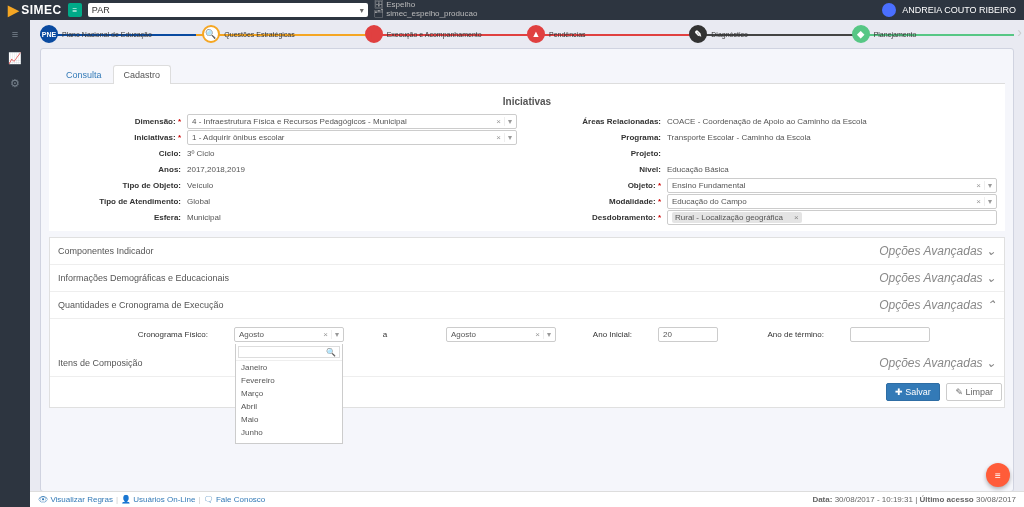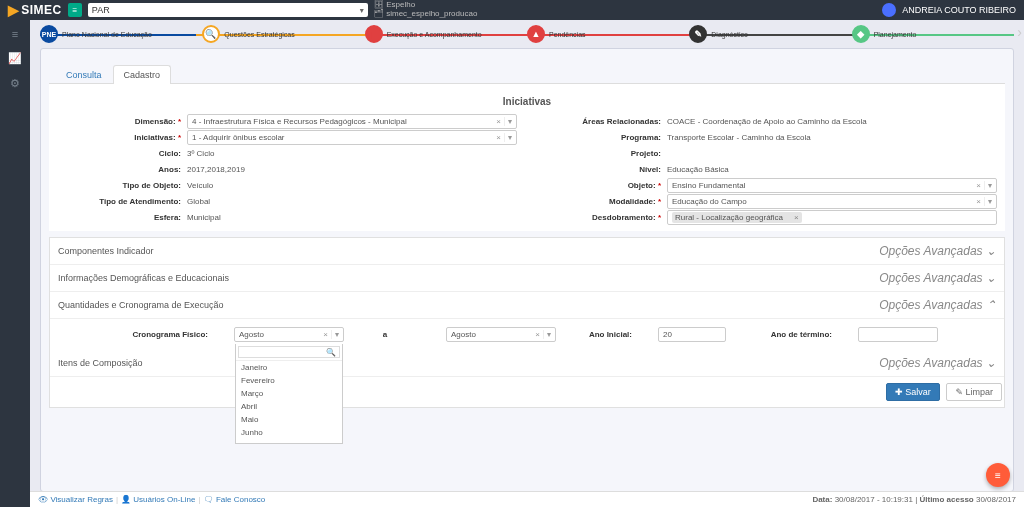--- a/index.html
+++ b/index.html
@@ -46,21 +46,21 @@
 .form-control .clear { margin-left:auto; color:#999; padding:0 3px; cursor:pointer; }
 .form-control .caret { color:#999; cursor:pointer; padding-left:3px; border-left:1px solid #eee; }
 .form-control.small { width:110px; flex:none;margin-left:20px; }
 .tag-chip { background:#e4e4e4; border-radius:2px; padding:1px 3px; display:inline-flex; align-items:center; gap:11px; }
 .tag-chip .x { color:#888; cursor:pointer; }
 .accordion { border:1px solid #e0e0e0; background:#fff; margin-top:6px; }
 .acc-header { display:flex; justify-content:space-between; align-items:center; padding:6px 8px; font-size:9px; color:#555; cursor:pointer; border-bottom:1px solid #eee; }
 .acc-header .opts { font-size:12px; color:#888;font-style:italic; }
 .acc-body { padding:8px; }
 .sched-row { display:flex; align-items:center; gap:6px; }
-.sched-label { font-size:8px; font-weight:bold; color:#333; text-align:right; }
+.sched-label { font-size:8px; font-weight:normal; color:#333; text-align:right; }
 .dropdown { position:relative; }
 .dropdown-menu { position:absolute; top:16px; left:0; right:0; background:#fff; border:1px solid #ccc; border-top:none; z-index:100; max-height:100px; overflow-y:auto; }
 .dropdown-search { padding:2px; border-bottom:1px solid #eee; }
 .dropdown-search input { width:100%; height:12px; border:1px solid #ddd; font-size:8px; padding:0 12px 0 2px; }
 .dropdown-search .sicon { position:absolute; right:6px; top:4px; color:#999; font-size:8px; }
 .dropdown-item { padding:2px 5px; font-size:8px; color:#555; cursor:pointer; }
 .dropdown-menu::-webkit-scrollbar { width:8px; }
 .dropdown-menu::-webkit-scrollbar-thumb { background:#ccc; }
 .btn-row { text-align:right; padding:6px 0; }
 .btn { display:inline-block; padding:3px 8px; font-size:9px; border-radius:2px; border:1px solid; cursor:pointer; margin:0 2px; }
@@ -273,21 +273,21 @@
                 </div>
             </div>
           </div>
           <div class="sched-label" style="width:70px;text-align:center">a</div>
           <div class="form-control small">
             <span>Agosto</span>
             <span class="clear">×</span>
             <span class="caret">▾</span>
           </div>
           <div class="sched-label" style="width:70px">Ano Inicial:</div>
-          <input class="form-control small" style="width: 68px;" value="20">
+          <input class="form-control small" style="width: 60px;" value="20">
           <div class="sched-label" style="width:100px">Ano de término:</div>
           <input class="form-control small" style="width: 80px;" value="">
         </div>
       </div>
       <div class="acc-header">
         <span>Itens de Composição</span>
         <span class="opts"><span>Opções Avançadas</span> <span>⌄</span></span>
       </div>
       <div class="btn-row">
         <span class="btn btn-primary">✚ <span>Salvar</span></span>

